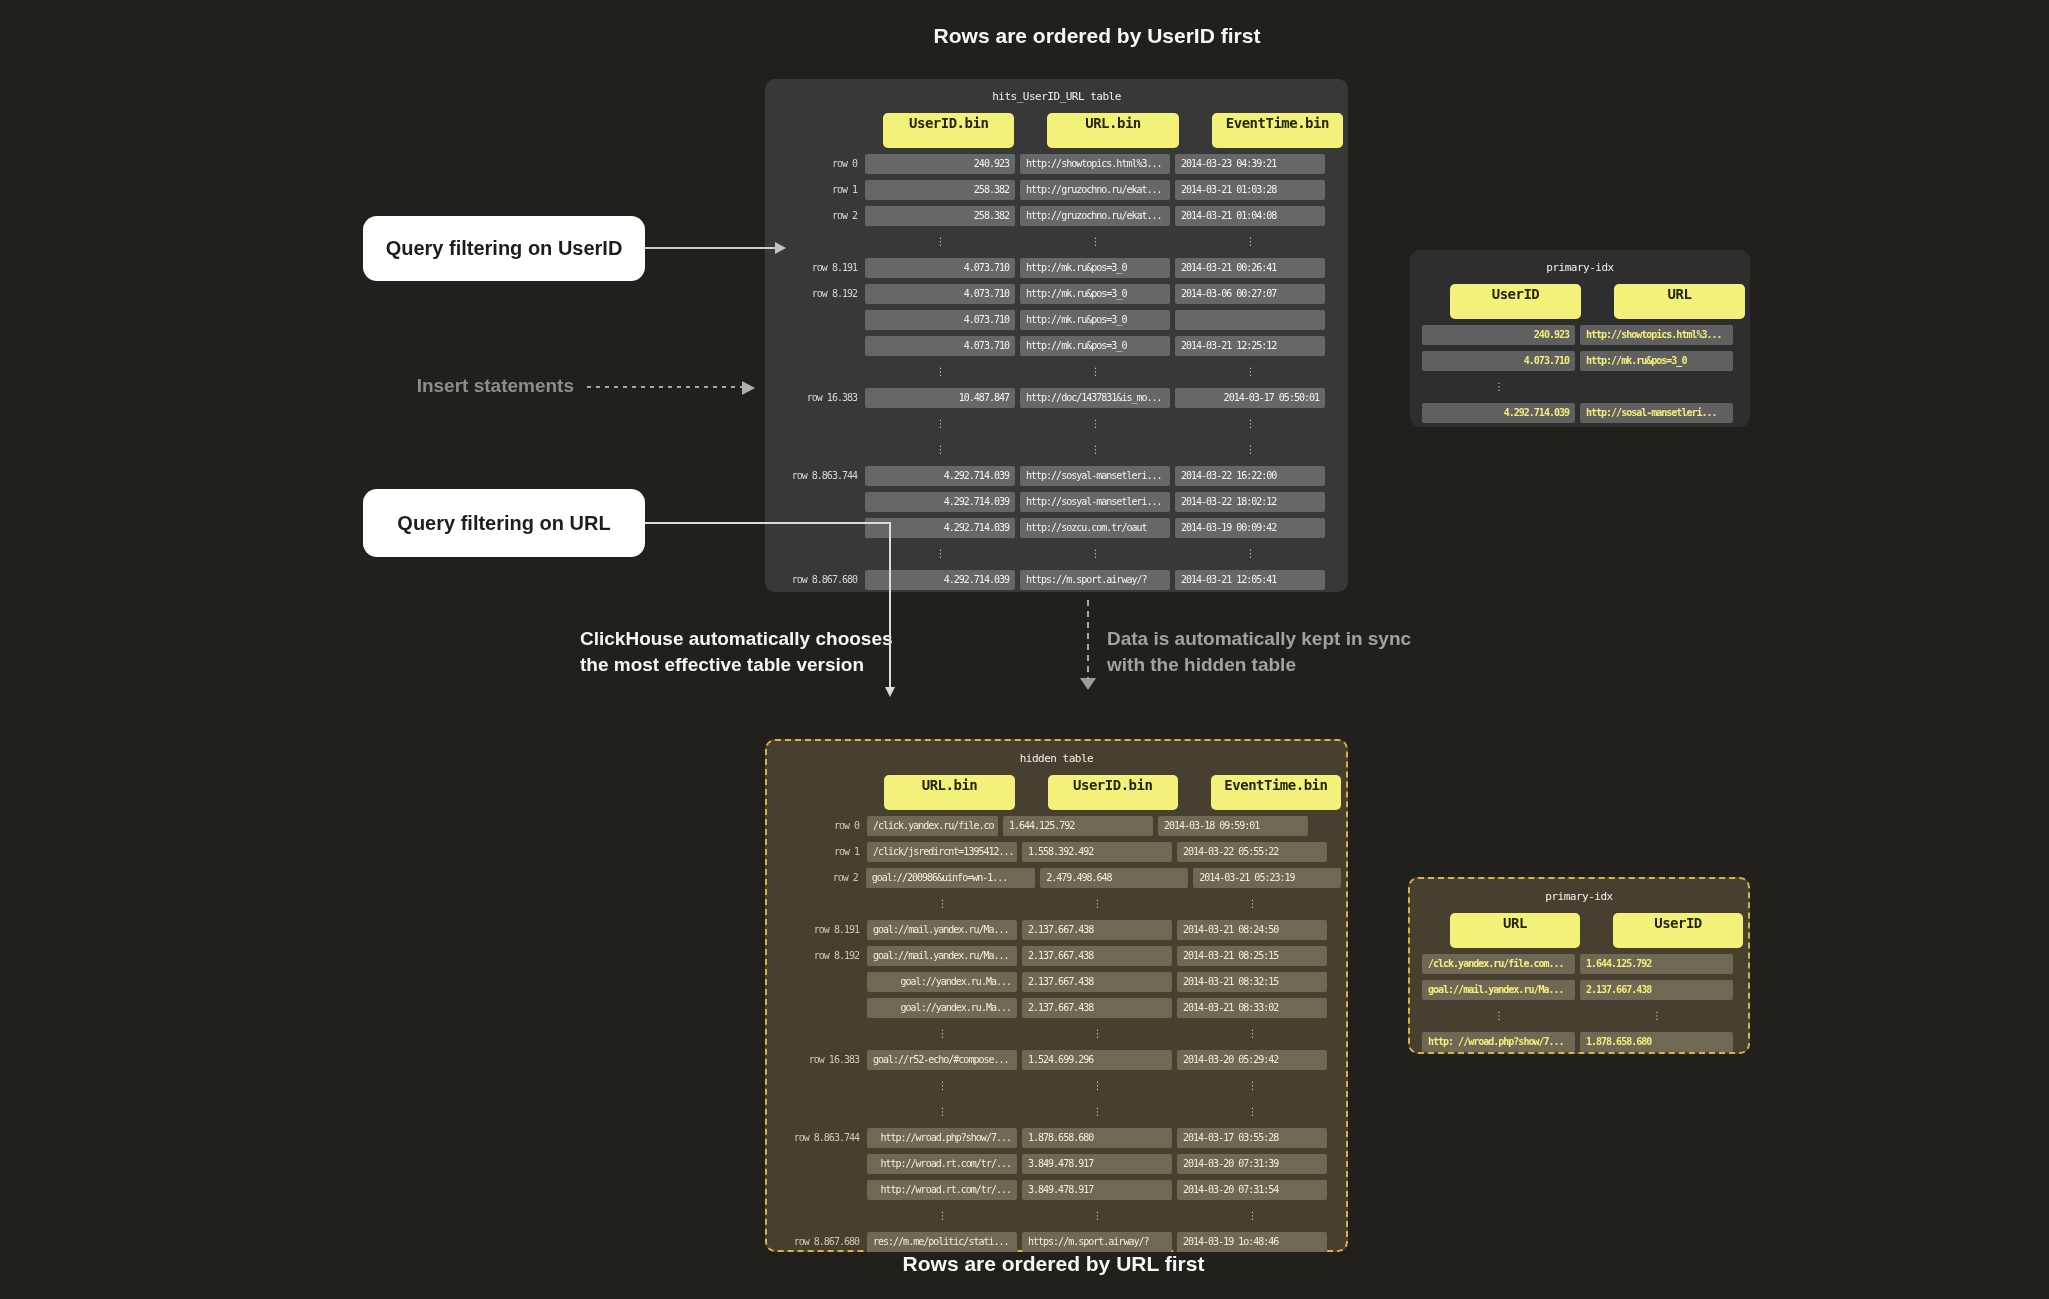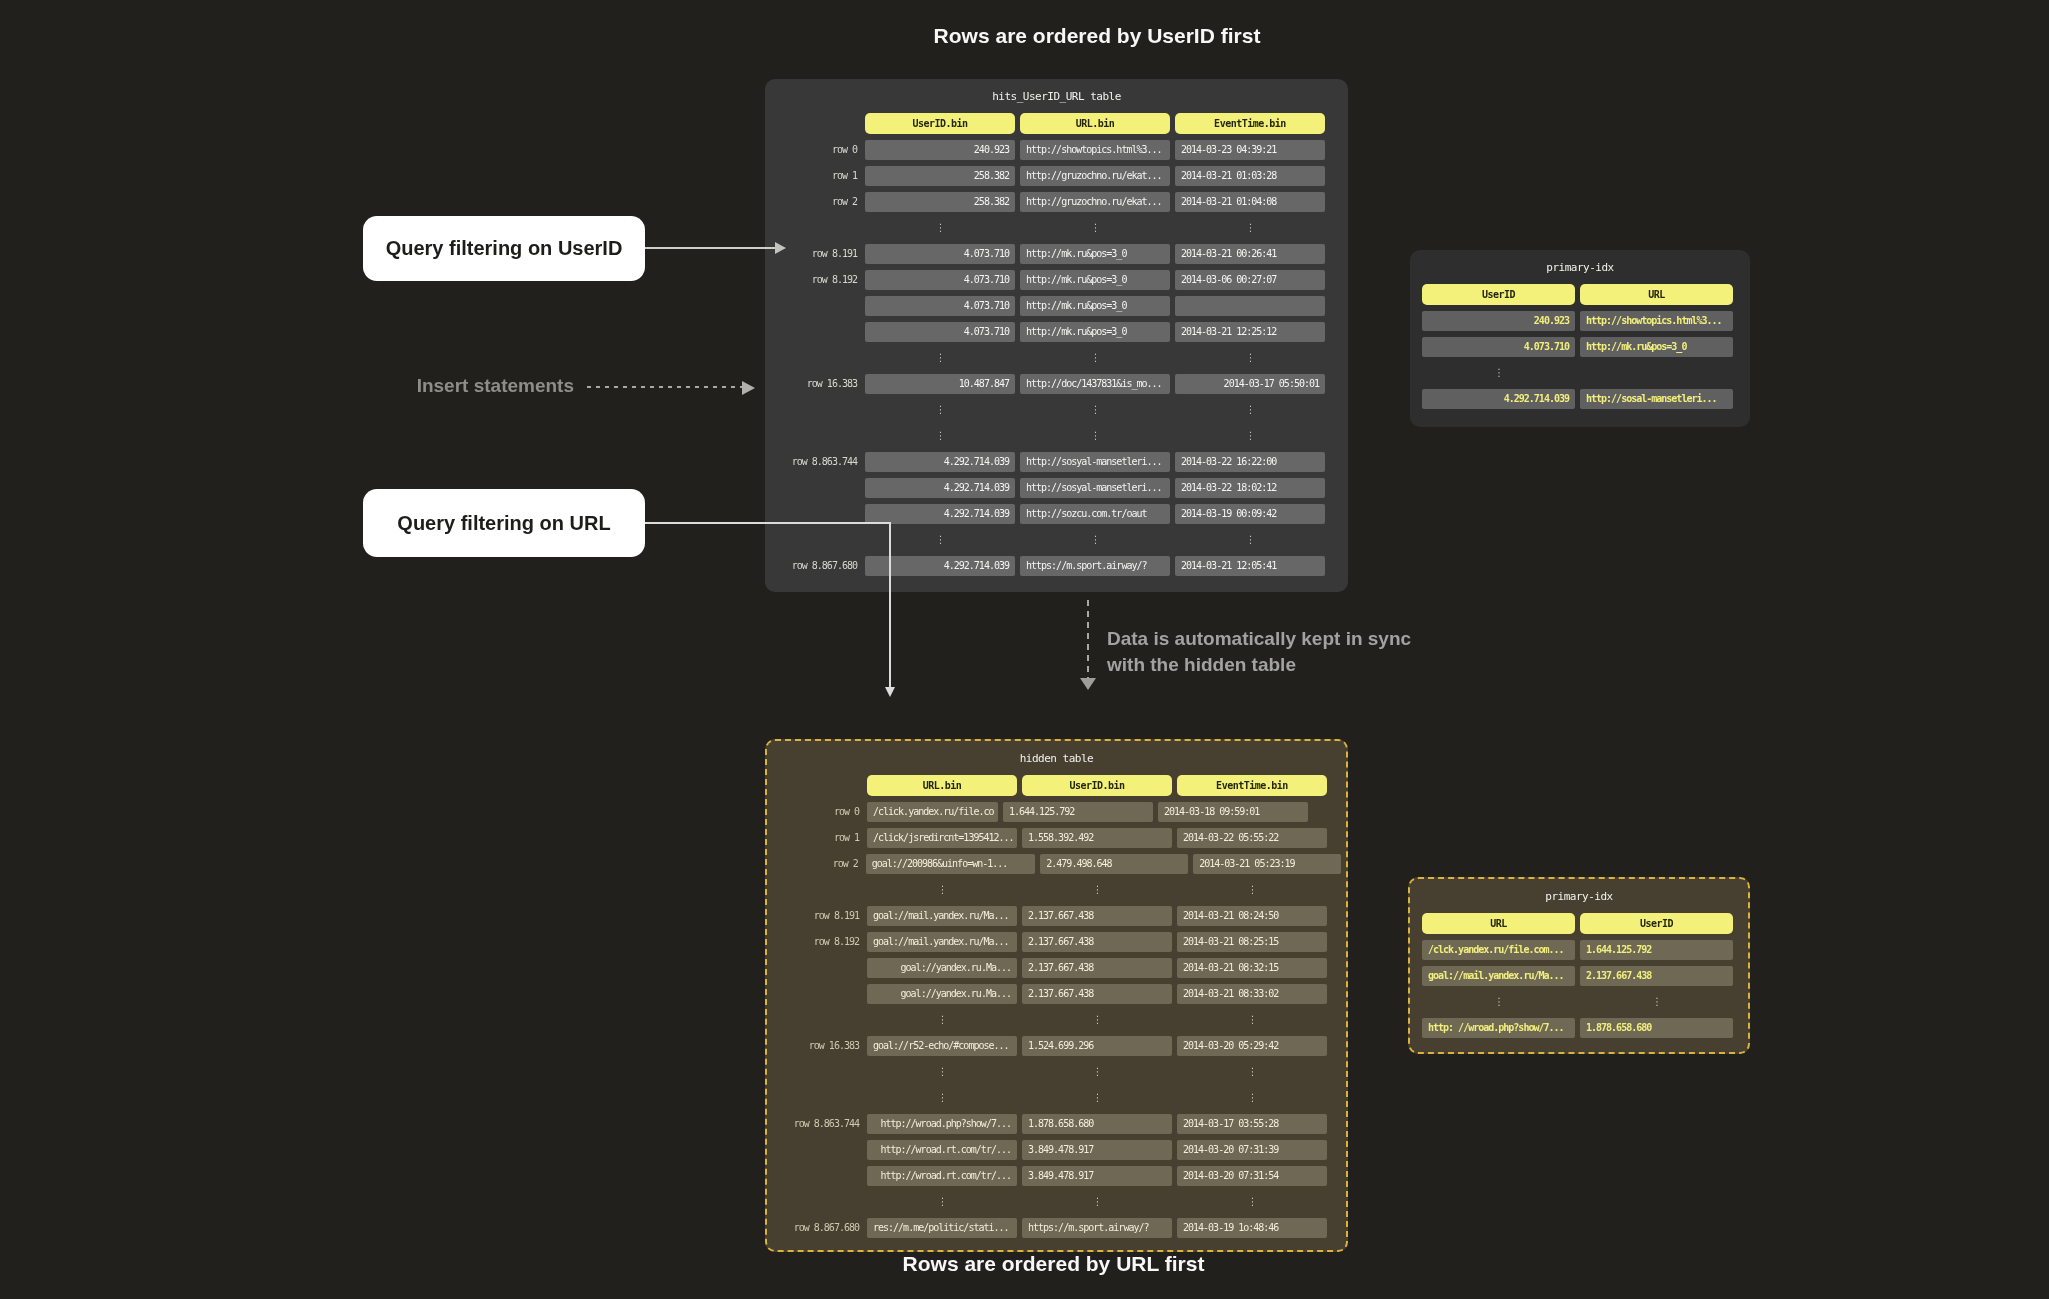--- a/index.html
+++ b/index.html
@@ -13,22 +13,22 @@
   .panel{position:absolute;border-radius:10px;box-sizing:border-box;padding:10px 0 0 0;}
   .panel.gray{background:#383838;}
   .panel.idxgray{background:#2e2e2e;}
   .panel.brown{background:#474031;border:2px dashed #dcb33c;}
   .tbl-title{color:#f2f2ee;font-size:11px;letter-spacing:-0.5px;text-align:center;height:16px;line-height:16px;}
   .hdr-row,.t-row{display:flex;align-items:center;margin-top:6px;}
   .hdr-row{margin-top:8px;}
   .row-label{width:80px;margin-left:12px;margin-right:8px;text-align:right;font-size:10px;
              letter-spacing:-1px;color:#d8d8d2;line-height:20px;white-space:pre;}
   .brown .row-label{color:#cfc9b2;}
-  .pill{height:21px;line-height:21px;border-radius:5px;background:#f3f17a;color:#26260f;
-        font-weight:700;font-size:10px;letter-spacing:-0.5px;text-align:center;margin-right:5px;}
+  .pill{height:35px;line-height:21px;border-radius:5px;background:#f3f17a;color:#26260f;
+        font-weight:700;font-size:14px;letter-spacing:-0.5px;text-align:center;margin-right:5px;margin-left:28px;}
   .cell{height:20px;line-height:20px;border-radius:2px;font-size:10px;letter-spacing:-1px;
         padding:0 6px;box-sizing:border-box;margin-right:5px;overflow:hidden;white-space:pre;}
   .gray .cell{background:#676767;color:#f5f5f3;}
   .idxgray .cell{background:#606060;color:#f2ef7c;font-weight:700;}
   .brown .cell{background:#6f6854;color:#f3efdc;}
   .idxbrown .cell{background:#6f6854;color:#f2ef7c;font-weight:700;}
   .panel.idxbrown{background:#474031;border:2px dashed #dcb33c;}
   .dots-cell{background:transparent !important;color:#c4c4c0 !important;text-align:center;
              font-weight:400 !important;}
   .brown .dots-cell,.idxbrown .dots-cell{color:#cfc9b2 !important;}
@@ -345,20 +345,24 @@
   </div>
 
   <div class="callout" style="left:363px;top:489px;width:282px;height:68px;">
     <span>Query filtering on URL</span>
   </div>
   <div class="callout" style="left:363px;top:216px;width:282px;height:65px;">
     <span>Query filtering on UserID</span>
   </div>
   <div class="insert-label" style="left:359px;top:375px;width:215px;text-align:right;">Insert statements</div>
 
+  <div class="annot white" style="left:580px;top:626px;">
+    <div>ClickHouse automatically chooses</div>
+    <div>the most effective table version</div>
+  </div>
   <div class="annot gray" style="left:1107px;top:626px;">
     <div>Data is automatically kept in sync</div>
     <div>with the hidden table</div>
   </div>
 
   <div class="hline" style="left:645px;top:247px;width:130px;"></div>
   <div class="tri-right" style="left:775px;top:242px;"></div>
 
   <div class="hdash" style="left:587px;top:386px;width:155px;"></div>
   <div class="tri-right" style="left:742px;top:381px;border-left-color:#b0b0ac;border-top-width:7px;border-bottom-width:7px;border-left-width:13px;"></div>

